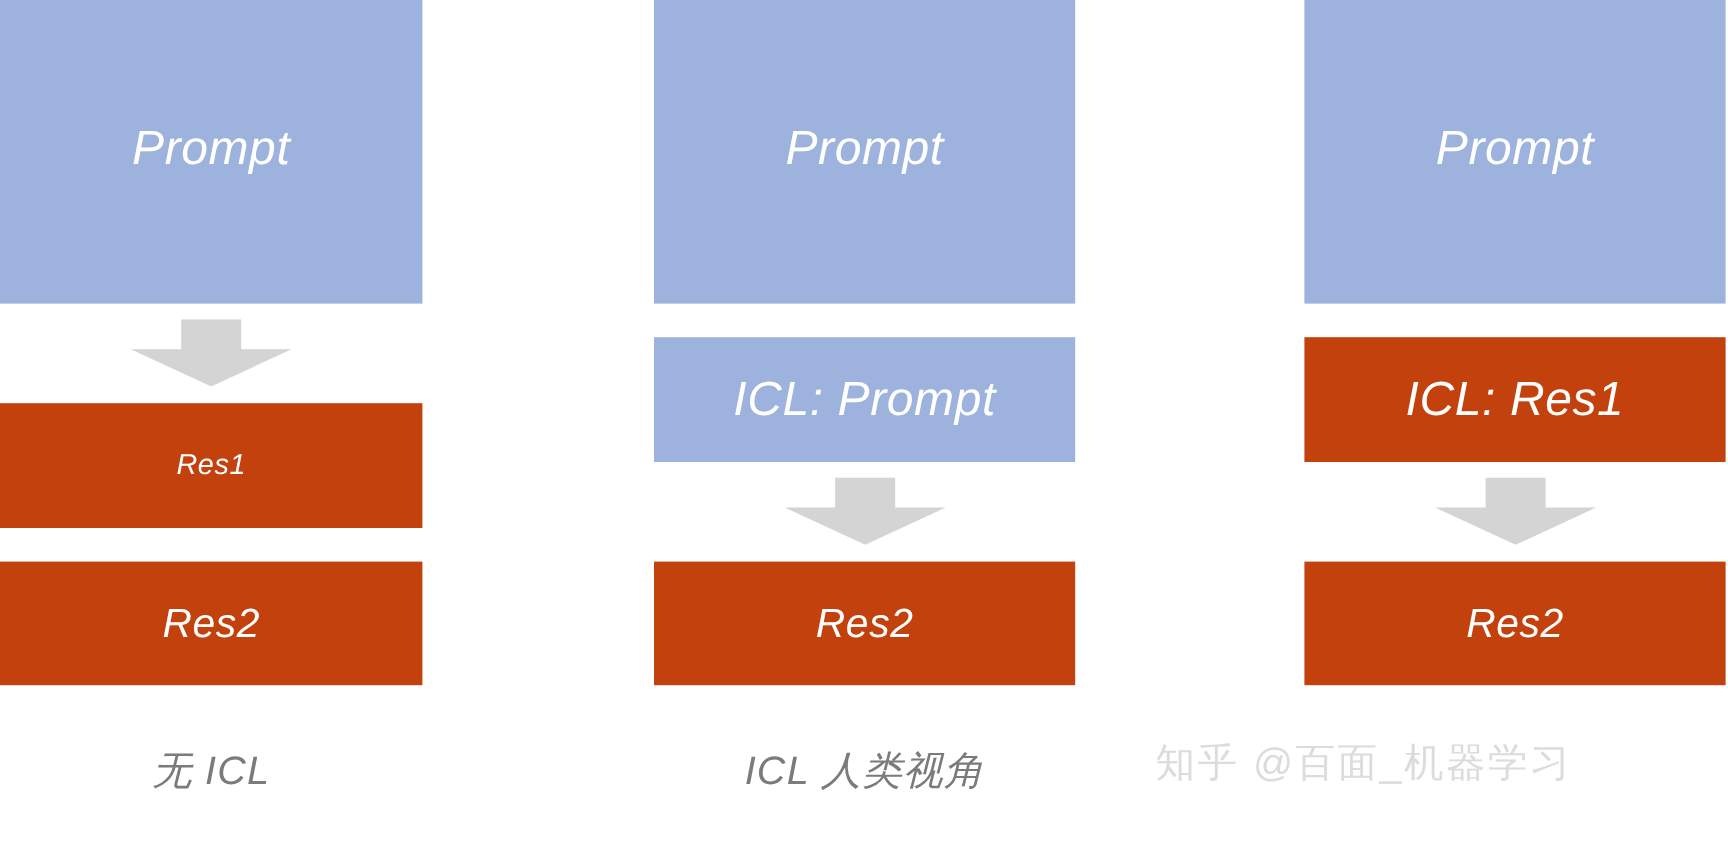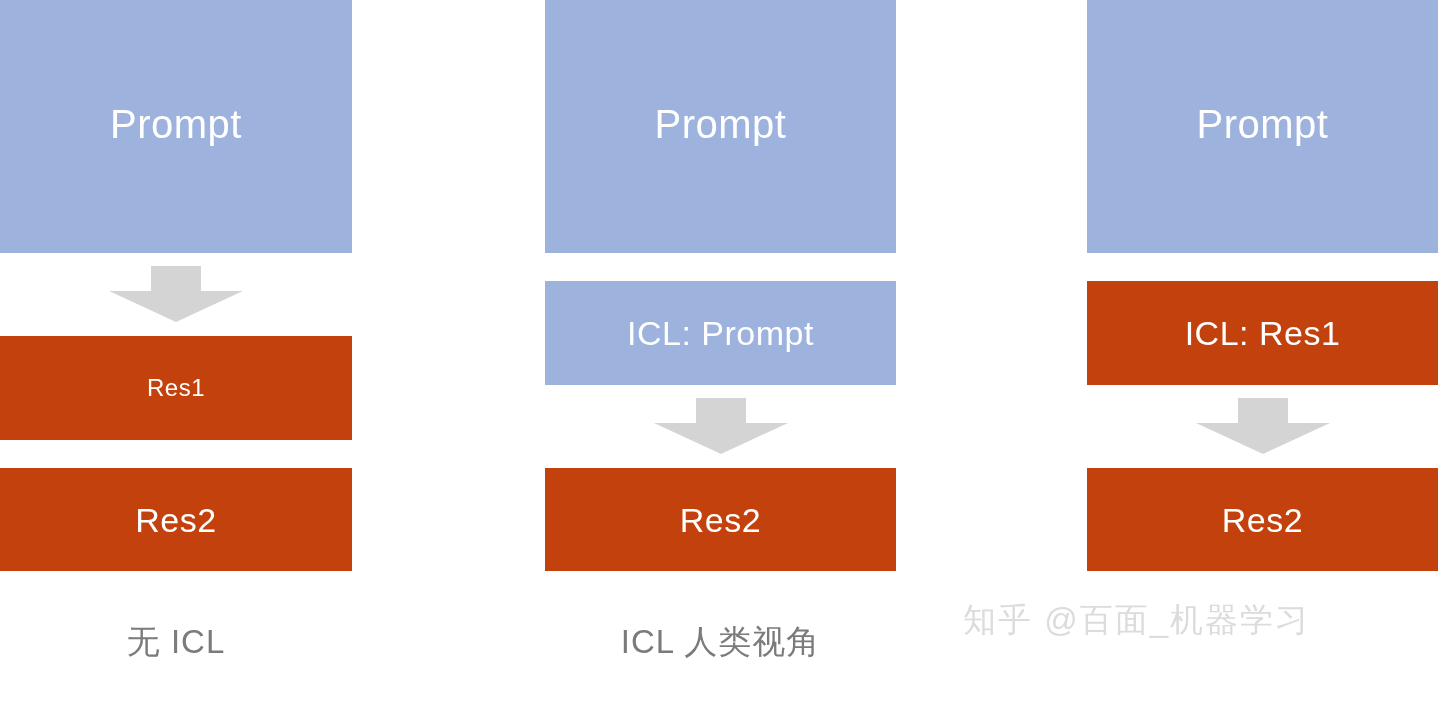--- a/index.html
+++ b/index.html
@@ -15,20 +15,21 @@
     width: 1440px;
     height: 707px;
     background: #ffffff;
     overflow: hidden;
   }
 
   .column {
     position: absolute;
     top: 0;
     height: 707px;
+    font-style: italic;
   }
   .col-1 { left: 0px;    width: 352px; }
   .col-2 { left: 545px;  width: 351px; }
   .col-3 { left: 1087px; width: 351px; }
 
   .box {
     position: absolute;
     left: 0;
     width: 100%;
     box-sizing: border-box;
@@ -38,21 +39,21 @@
     color: #ffffff;
     font-weight: 400;
     letter-spacing: 0.5px;
     line-height: 1;
   }
   .box-blue   { background: #9db2dd; }
   .box-orange { background: #c2410c; }
 
   
   .slot-prompt  { top: -6px;  height: 259px; font-size: 40px; }
-  .slot-mid     { top: 281px; height: 104px; font-size: 34px; }
+  .slot-mid     { top: 281px; height: 104px; font-size: 40px; }
   .slot-res1    { top: 336px; height: 104px; font-size: 24px; }
   .slot-res2    { top: 468px; height: 103px; font-size: 34px; text-align: right; }
 
   
   .arrow {
     position: absolute;
     width: 134px;
     height: 56px;
   }
   .arrow svg { display: block; width: 100%; height: 100%; }
@@ -66,21 +67,21 @@
     text-align: center;
     font-size: 33px;
     color: #7b7b7b;
     letter-spacing: 1px;
     white-space: nowrap;
   }
 
   .watermark {
     position: absolute;
     left: 963px;
-    top: 598px;
+    top: 614px;
     font-size: 33px;
     color: #dcdcdc;
     letter-spacing: 2px;
     white-space: nowrap;
     pointer-events: none;
     z-index: 1;
   }
   .caption { z-index: 2; }
 </style>
 </head>

